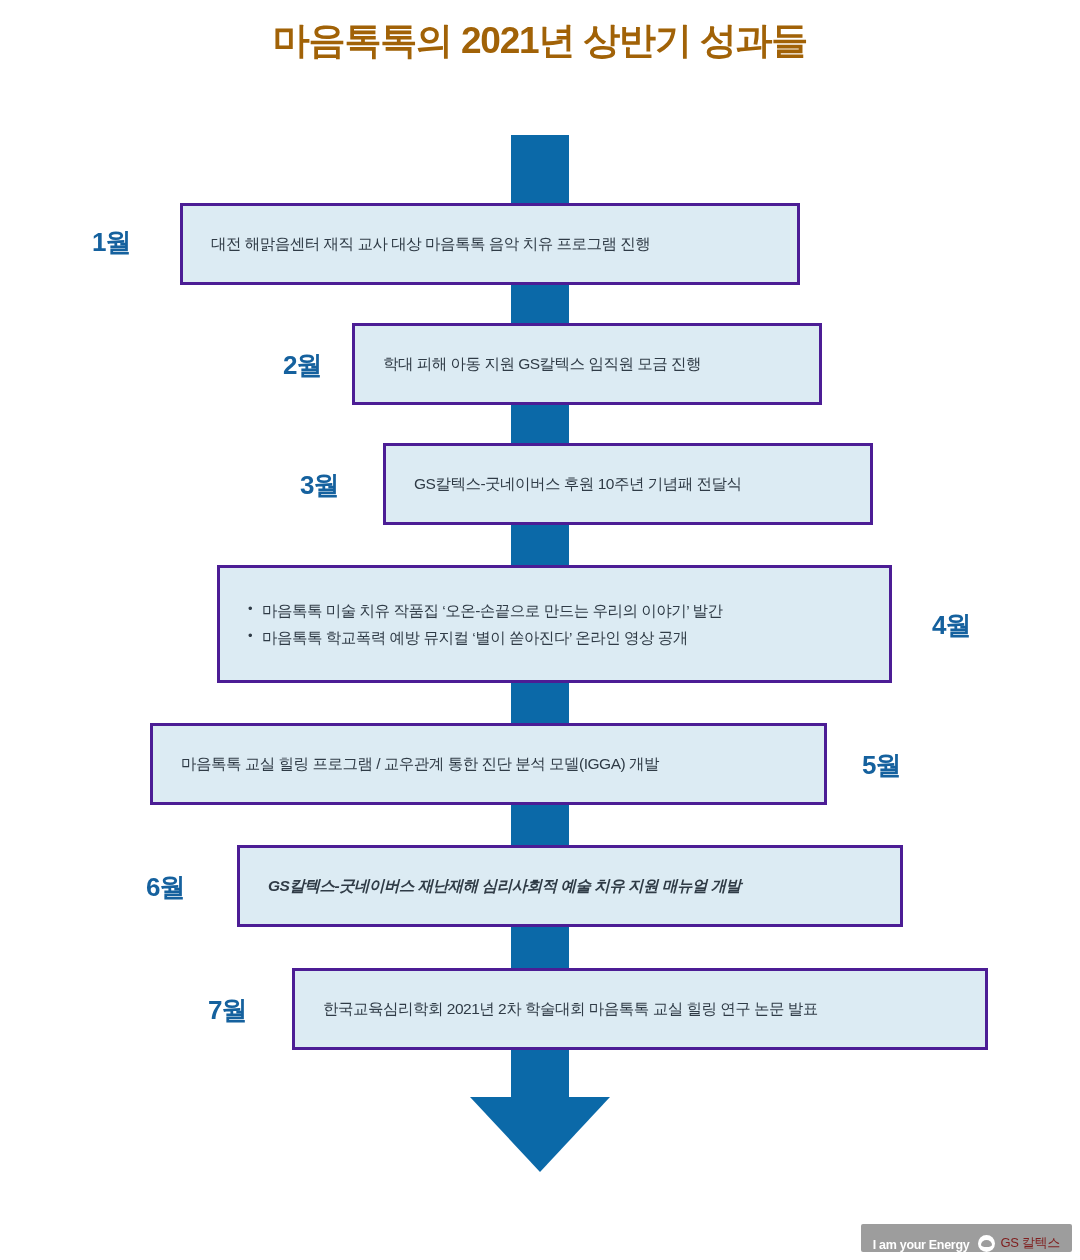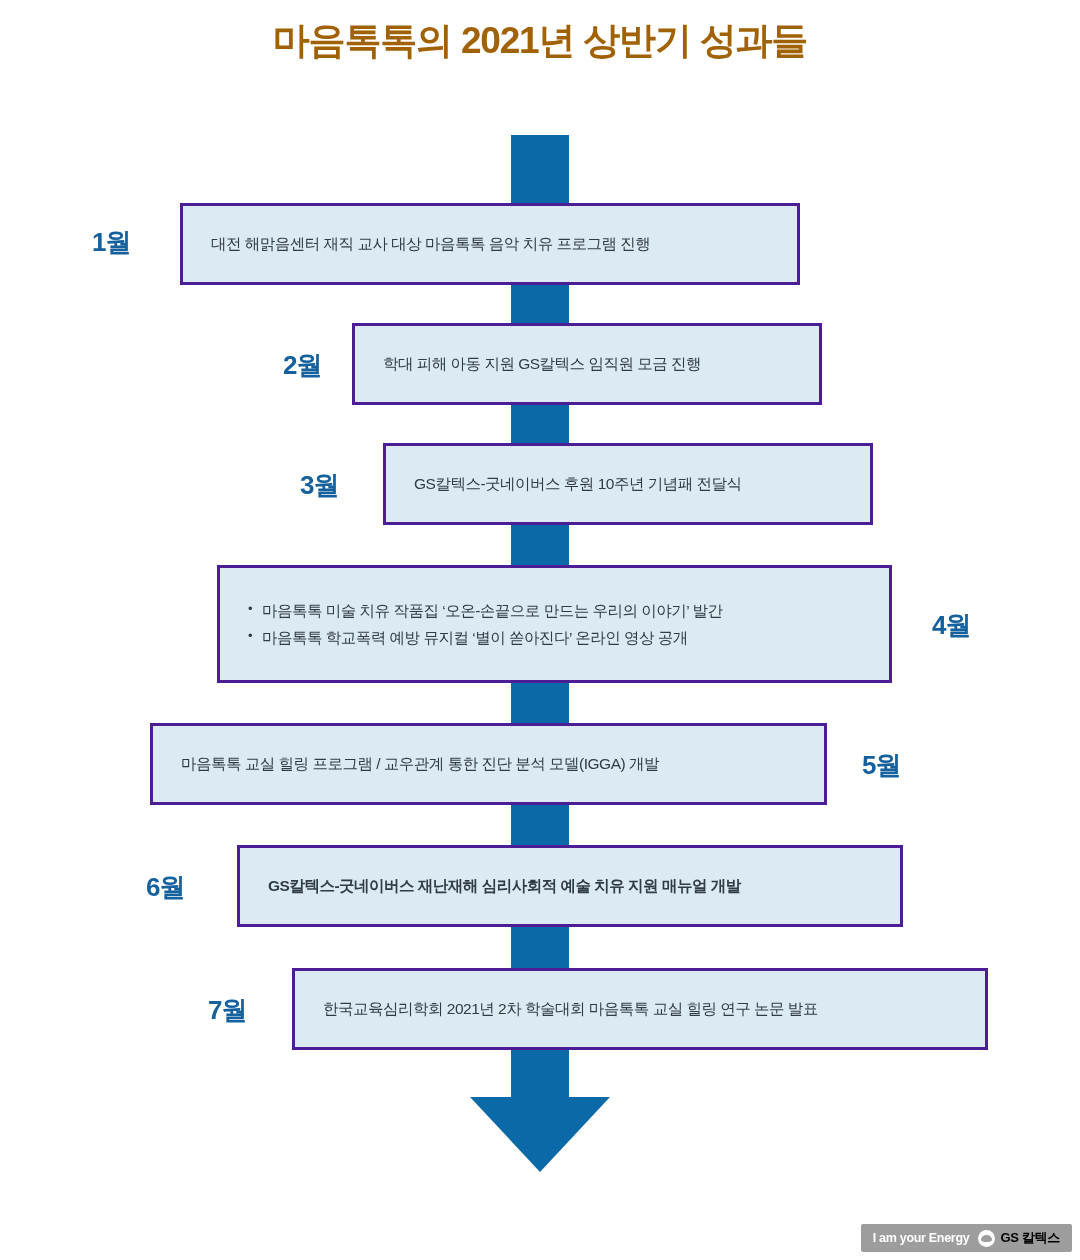--- a/index.html
+++ b/index.html
@@ -75,21 +75,21 @@
     width: 100%;
     box-sizing: border-box;
   }
   .event-line {
     font-size: 15.5px;
     color: #2f3b46;
     letter-spacing: -0.5px;
     line-height: 1.5;
     white-space: nowrap;
   }
-  .event-line.bold { font-weight: 700; }
+  .event-line.bold { font-weight: 700; font-style: italic; }
   .event-line.bullet { padding-left: 14px; position: relative; }
   .event-line.bullet::before {
     content: "\2022";
     position: absolute;
     left: 0;
     top: 0;
     color: #2f3b46;
     font-size: 13px;
   }
   .event-line + .event-line.bullet { margin-top: 4px; }
@@ -107,21 +107,21 @@
 
   
   .footer-logo {
     position: absolute;
     right: 8px;
     bottom: 8px;
     height: 28px;
     background: #9d9d9d;
     border-radius: 2px;
     display: flex;
-    align-items: center;
+    align-items: flex-end;
     gap: 9px;
     padding: 0 12px;
   }
   .footer-slogan {
     color: #ffffff;
     font-size: 12.5px;
     font-weight: 700;
     letter-spacing: -0.3px;
     white-space: nowrap;
   }
@@ -142,23 +142,23 @@
     content: "";
     position: absolute;
     left: 3px;
     top: 5px;
     width: 11px;
     height: 7px;
     border-radius: 50% 50% 50% 50% / 70% 70% 30% 30%;
     background: #9d9d9d;
   }
   .footer-brand-text {
-    color: #000000;
+    color: #7f1d1d;
     font-size: 13px;
-    font-weight: 700;
+    font-weight: 400;
     letter-spacing: -0.3px;
     white-space: nowrap;
   }
 </style>
 </head>
 <body>
 
 <div class="page-title">마음톡톡의 2021년 상반기 성과들</div>
 
 <div class="timeline">

